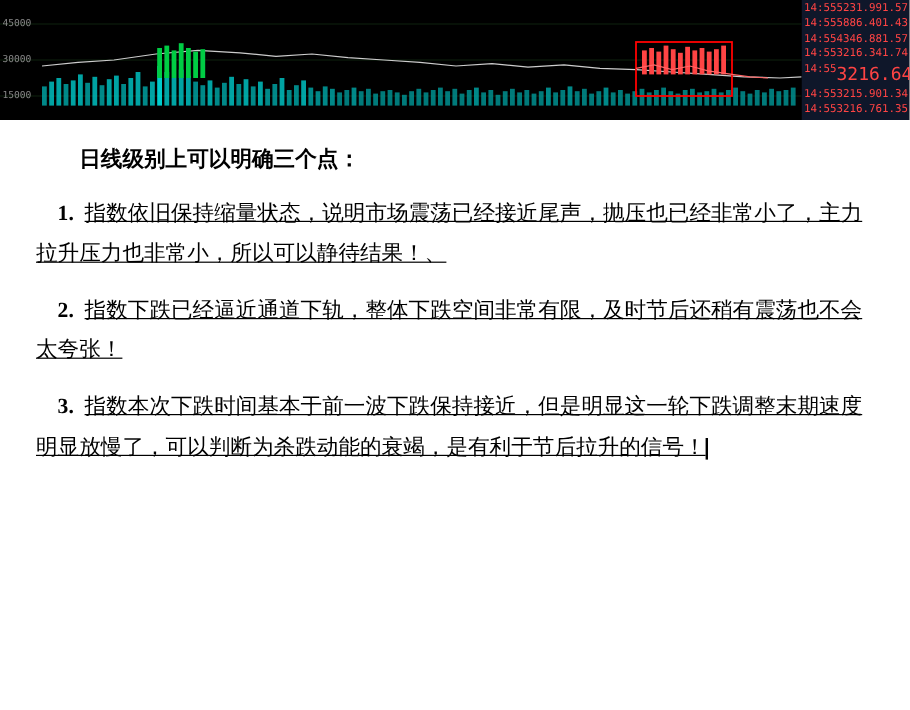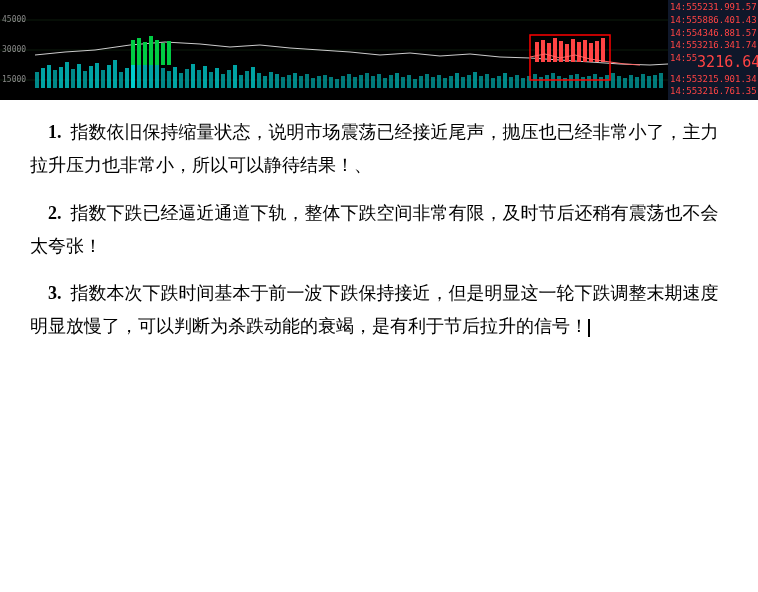--- a/index.html
+++ b/index.html
@@ -77,20 +77,21 @@
       font-size: 18px;
       font-weight: bold;
       text-indent: 2em;
       display: inline;
     }
 
     .item-body {
       font-size: 18px;
       line-height: 1.85;
       display: inline;
+      text-decoration: underline;
     }
 
     .item-paragraph {
       font-size: 18px;
       line-height: 1.85;
       text-indent: 0;
     }
 
     .cursor {
       display: inline-block;
@@ -298,20 +299,21 @@
     <div class="sidebar-row red">
       <span style="font-size:9px">14:55</span>
       <span style="font-size:9px">3216.76</span>
       <span style="font-size:9px;color:#ff4444">1.35↑</span>
     </div>
   </div>
 </div>
 
 <div class="content-area">
 
+  <div class="section-title">日线级别上可以明确三个点：</div>
 
   <div class="numbered-item">
     <div class="item-paragraph">
       <span class="item-header">
         &nbsp;&nbsp;&nbsp;&nbsp;<strong>1.</strong>&nbsp;
       </span><span class="item-body">指数依旧保持缩量状态，说明市场震荡已经接近尾声，抛压也已经非常小了，主力拉升压力也非常小，所以可以静待结果！、</span>
     </div>
   </div>
 
   <div class="numbered-item">

